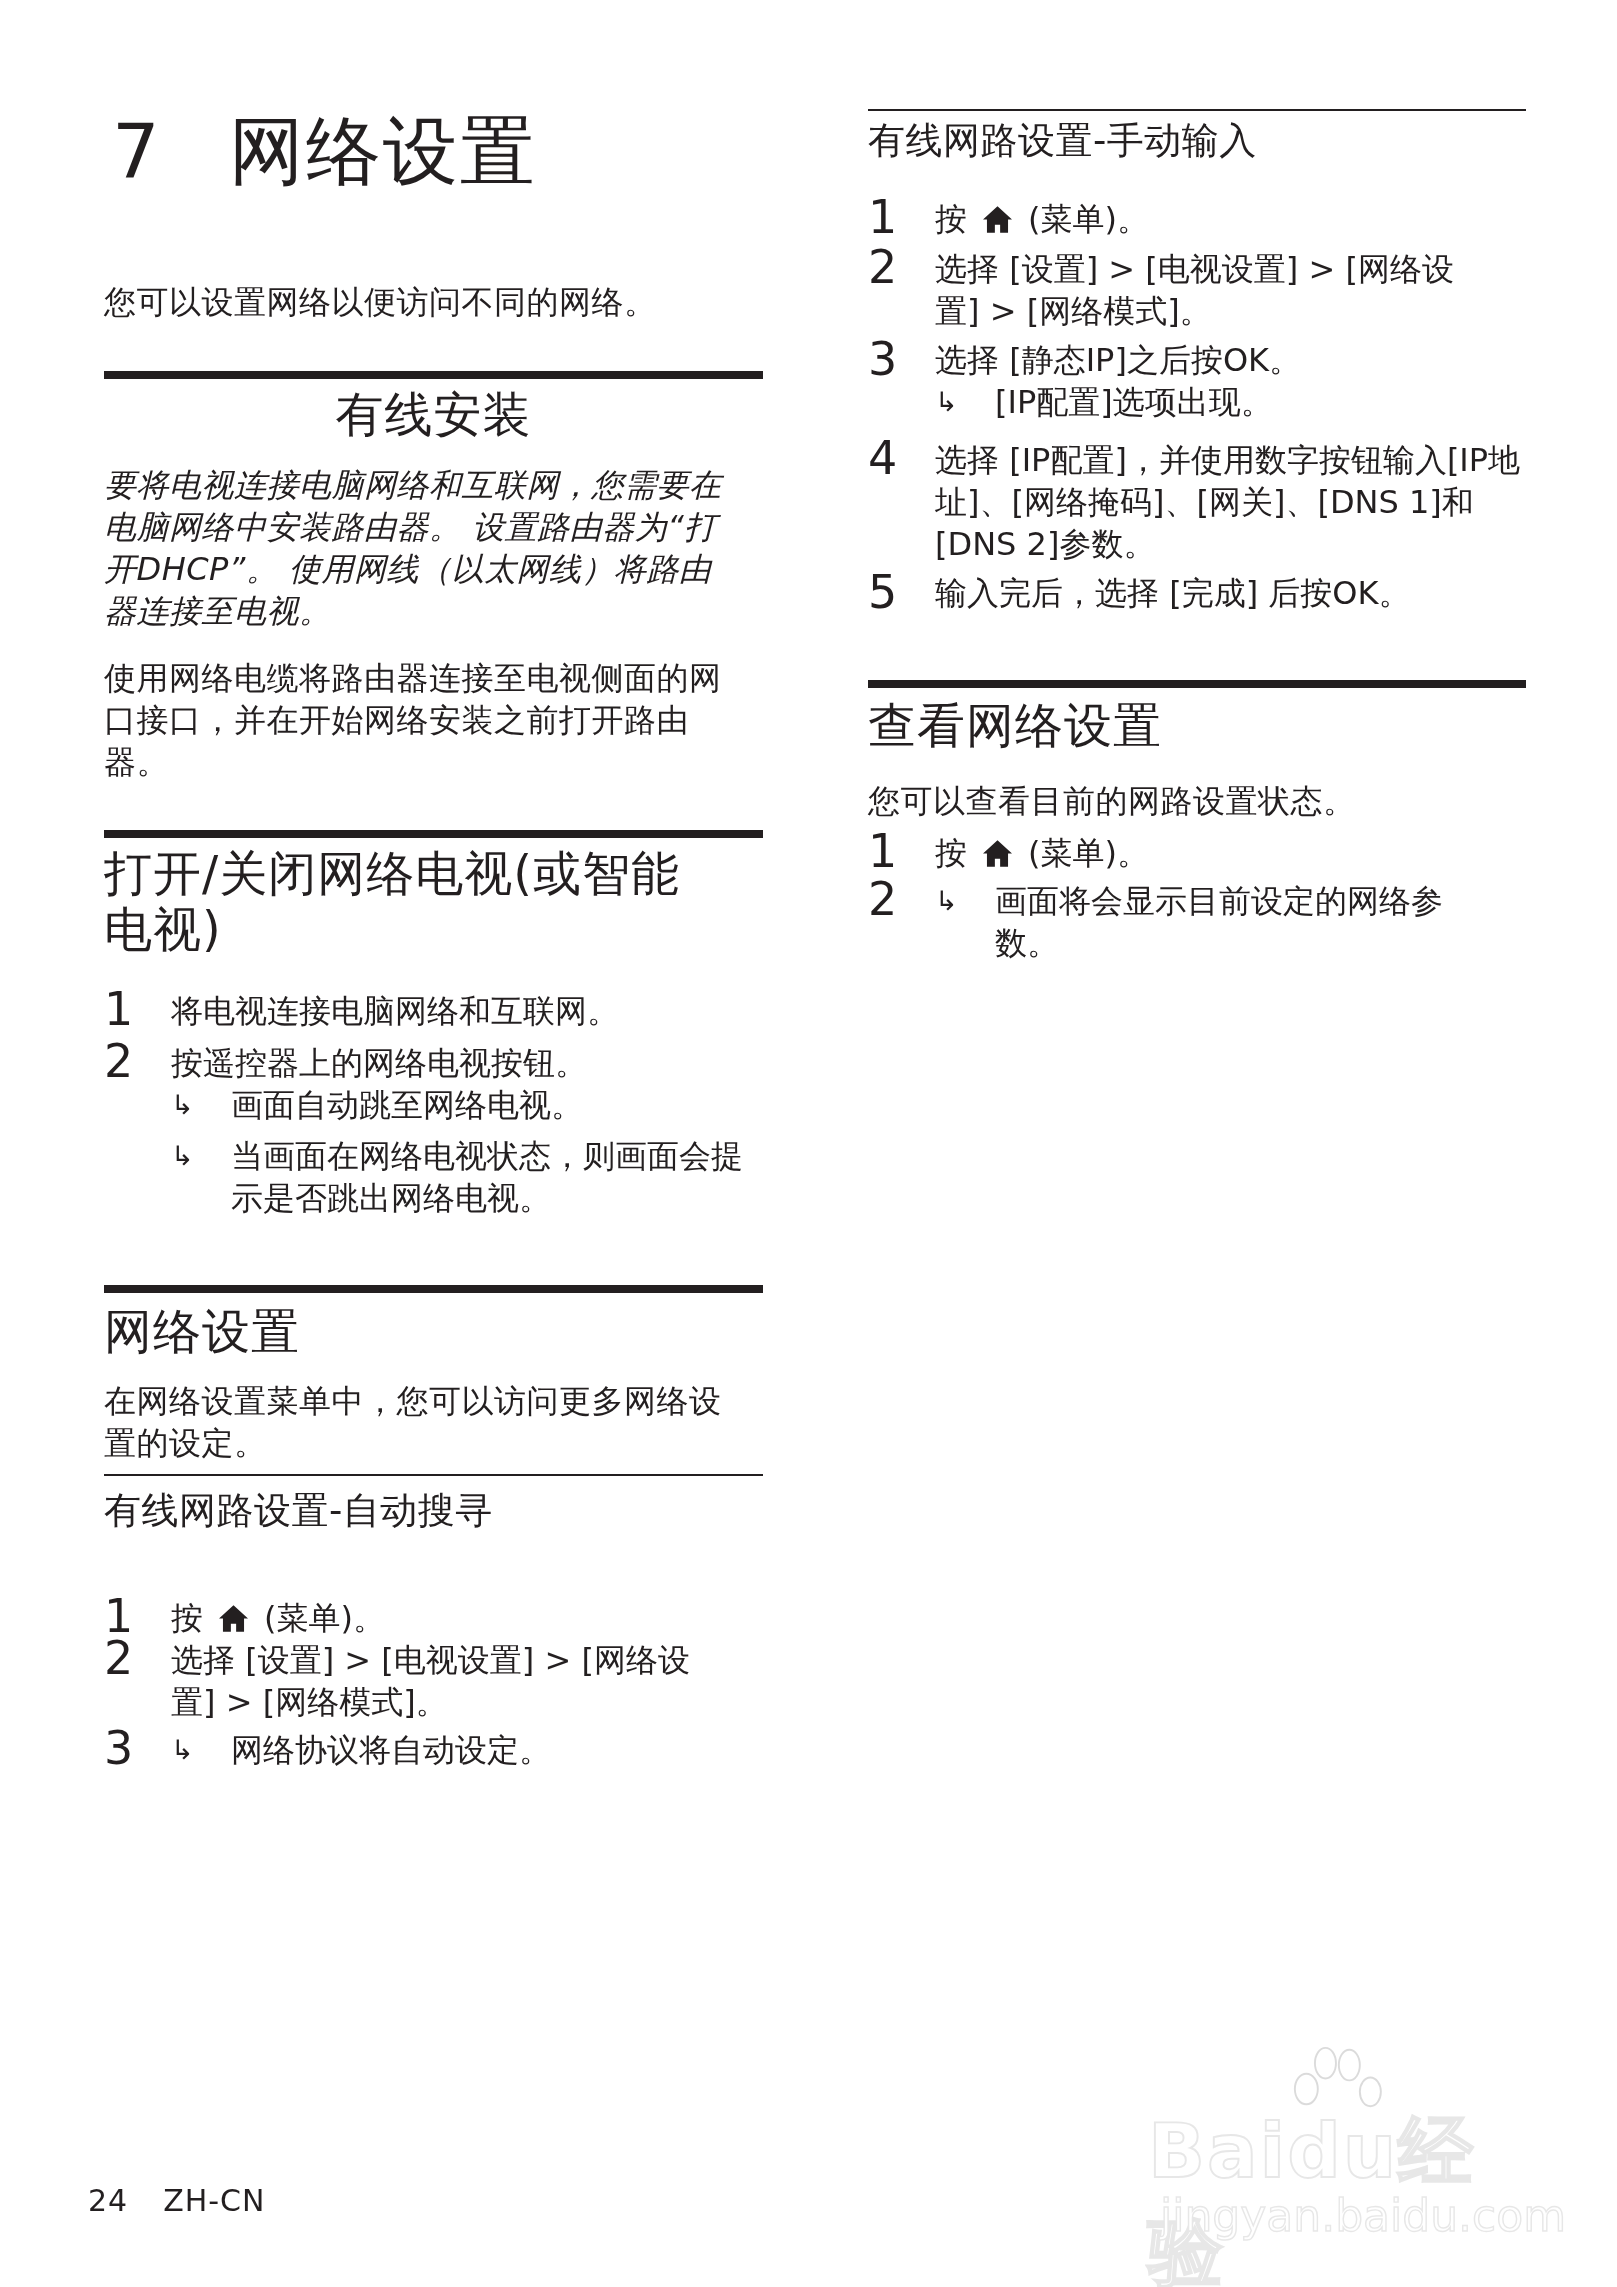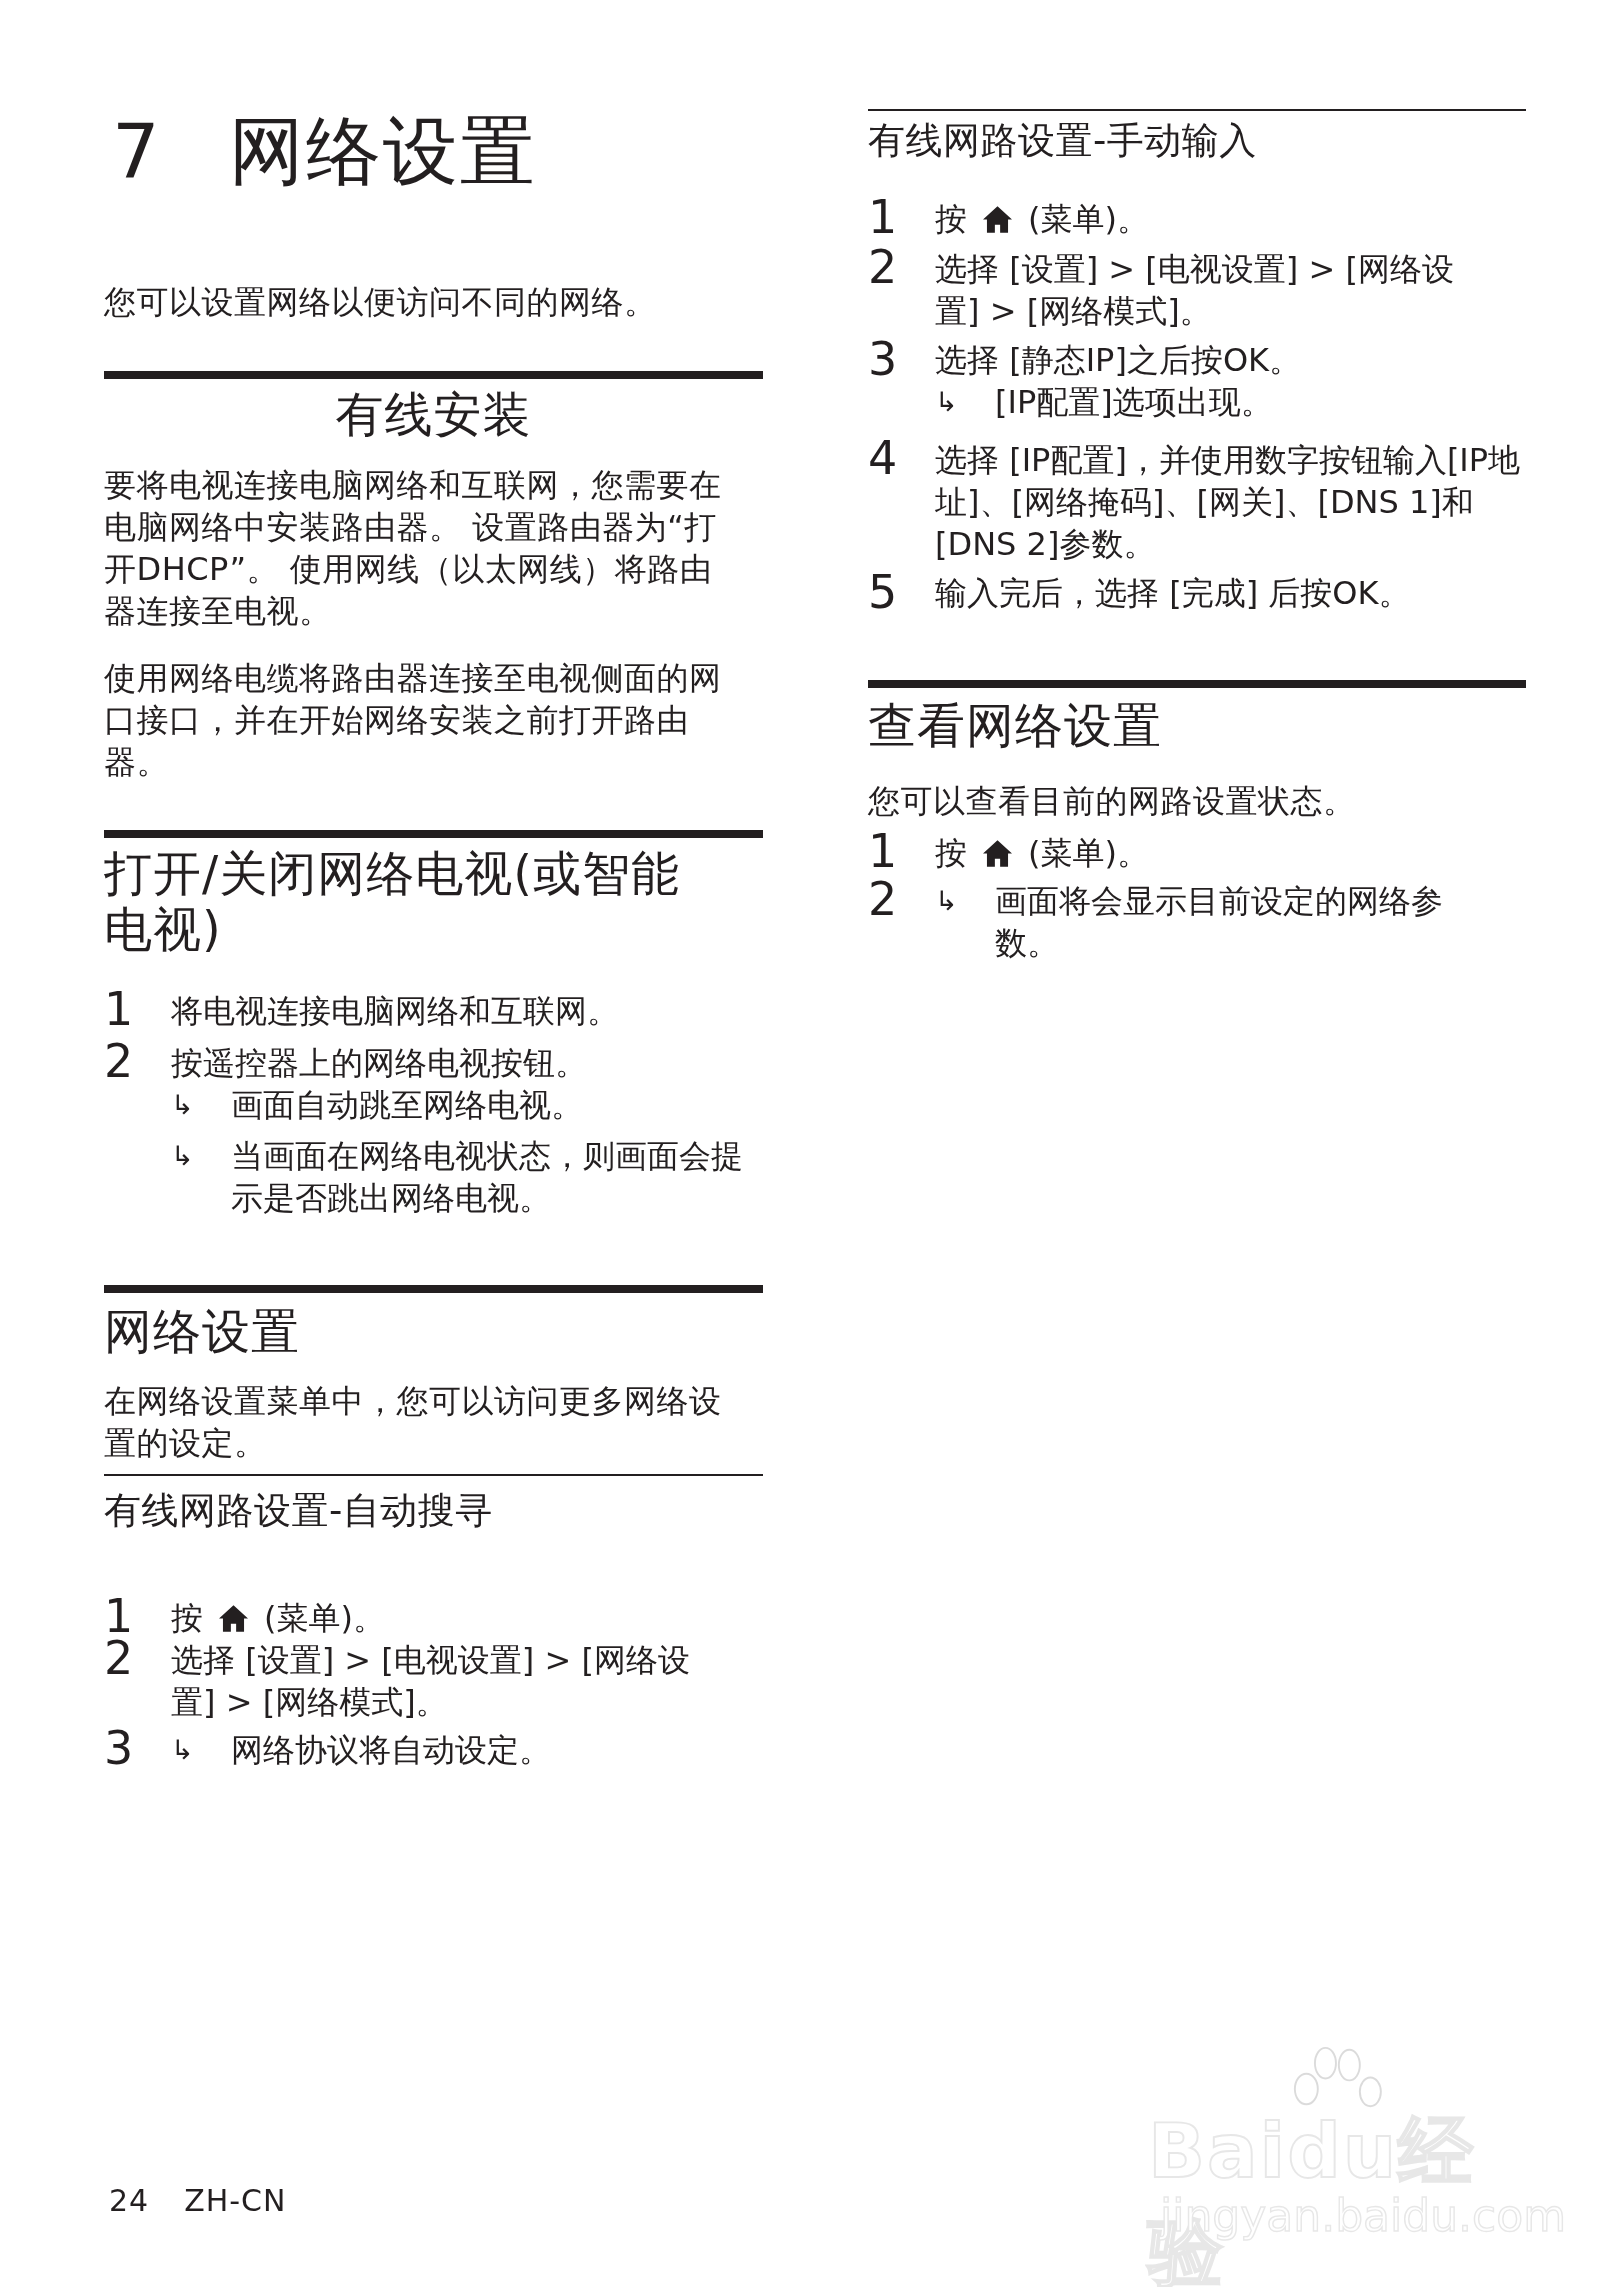--- a/index.html
+++ b/index.html
@@ -14,41 +14,41 @@
   .body { font-size:32px; line-height:42px; letter-spacing:0.5px; }
   .rule-thick { height:7.7px; background:#231f20; }
   .rule-thin { height:1.9px; background:#231f20; }
   .h2 { font-size:48px; line-height:56px; letter-spacing:1px; }
   .h3 { font-size:37px; line-height:44px; letter-spacing:0.5px; }
   .step { position:relative; padding-left:67px; font-size:32px; line-height:42px; }
   .step .n { position:absolute; left:0; top:-5.8px; font-size:46px; line-height:50px; font-weight:500; }
   .sub { position:relative; padding-left:60px; font-size:32px; line-height:42px; }
   .sub .arrow { position:absolute; left:0; top:0; font-size:27px; }
   .home { display:inline-block; width:33px; height:29px; vertical-align:-3.8px; margin:0 3.8px; }
-  .footer { position:absolute; left:109px; top:2183px; font-size:30px; letter-spacing:1px; }
+  .footer { position:absolute; left:88px; top:2183px; font-size:30px; letter-spacing:1px; }
   .footer span + span { margin-left:35px; }
   .wm { position:absolute; left:1148px; top:2046px; width:384px; height:192px; opacity:0.35; }
   .wm .brand { position:absolute; left:0; top:56px; font-size:75px; font-weight:bold; color:#fff;
                -webkit-text-stroke:1.9px #bbb; letter-spacing:1.9px; }
   .wm .site { position:absolute; left:12px; top:144px; font-size:44px; color:#fff; -webkit-text-stroke:1.4px #bbb; }
 </style>
 </head>
 <body>
 
 <div id="left" class="col">
 
   <div class="abs chapter" style="top:108px;">
     <span class="num">7</span><span>网络设置</span>
   </div>
 
   <div class="abs body" style="top:281px;">您可以设置网络以便访问不同的网络。</div>
 
   <div class="abs rule-thick" style="top:371px;"></div>
   <div class="abs h2" style="top:386px;text-align:center;">有线安装</div>
-  <div class="abs body" style="top:464px; width:634px;">要将电视连接电脑网络和互联网，您需要在电脑网络中安装路由器。 设置路由器为“打开DHCP”。 使用网线（以太网线）将路由器连接至电视。</div>
+  <div class="abs body" style="top:464px; width:634px;font-style:italic;">要将电视连接电脑网络和互联网，您需要在电脑网络中安装路由器。 设置路由器为“打开DHCP”。 使用网线（以太网线）将路由器连接至电视。</div>
   <div class="abs body" style="top:657px; width:634px;">使用网络电缆将路由器连接至电视侧面的网口接口，并在开始网络安装之前打开路由器。</div>
 
   <div class="abs rule-thick" style="top:830px;"></div>
   <div class="abs h2" style="top:845px;">
     <div>打开/关闭网络电视(或智能</div>
     <div>电视)</div>
   </div>
   <div class="abs" style="top:990px;">
     <div class="step">
       <span class="n">1</span>

